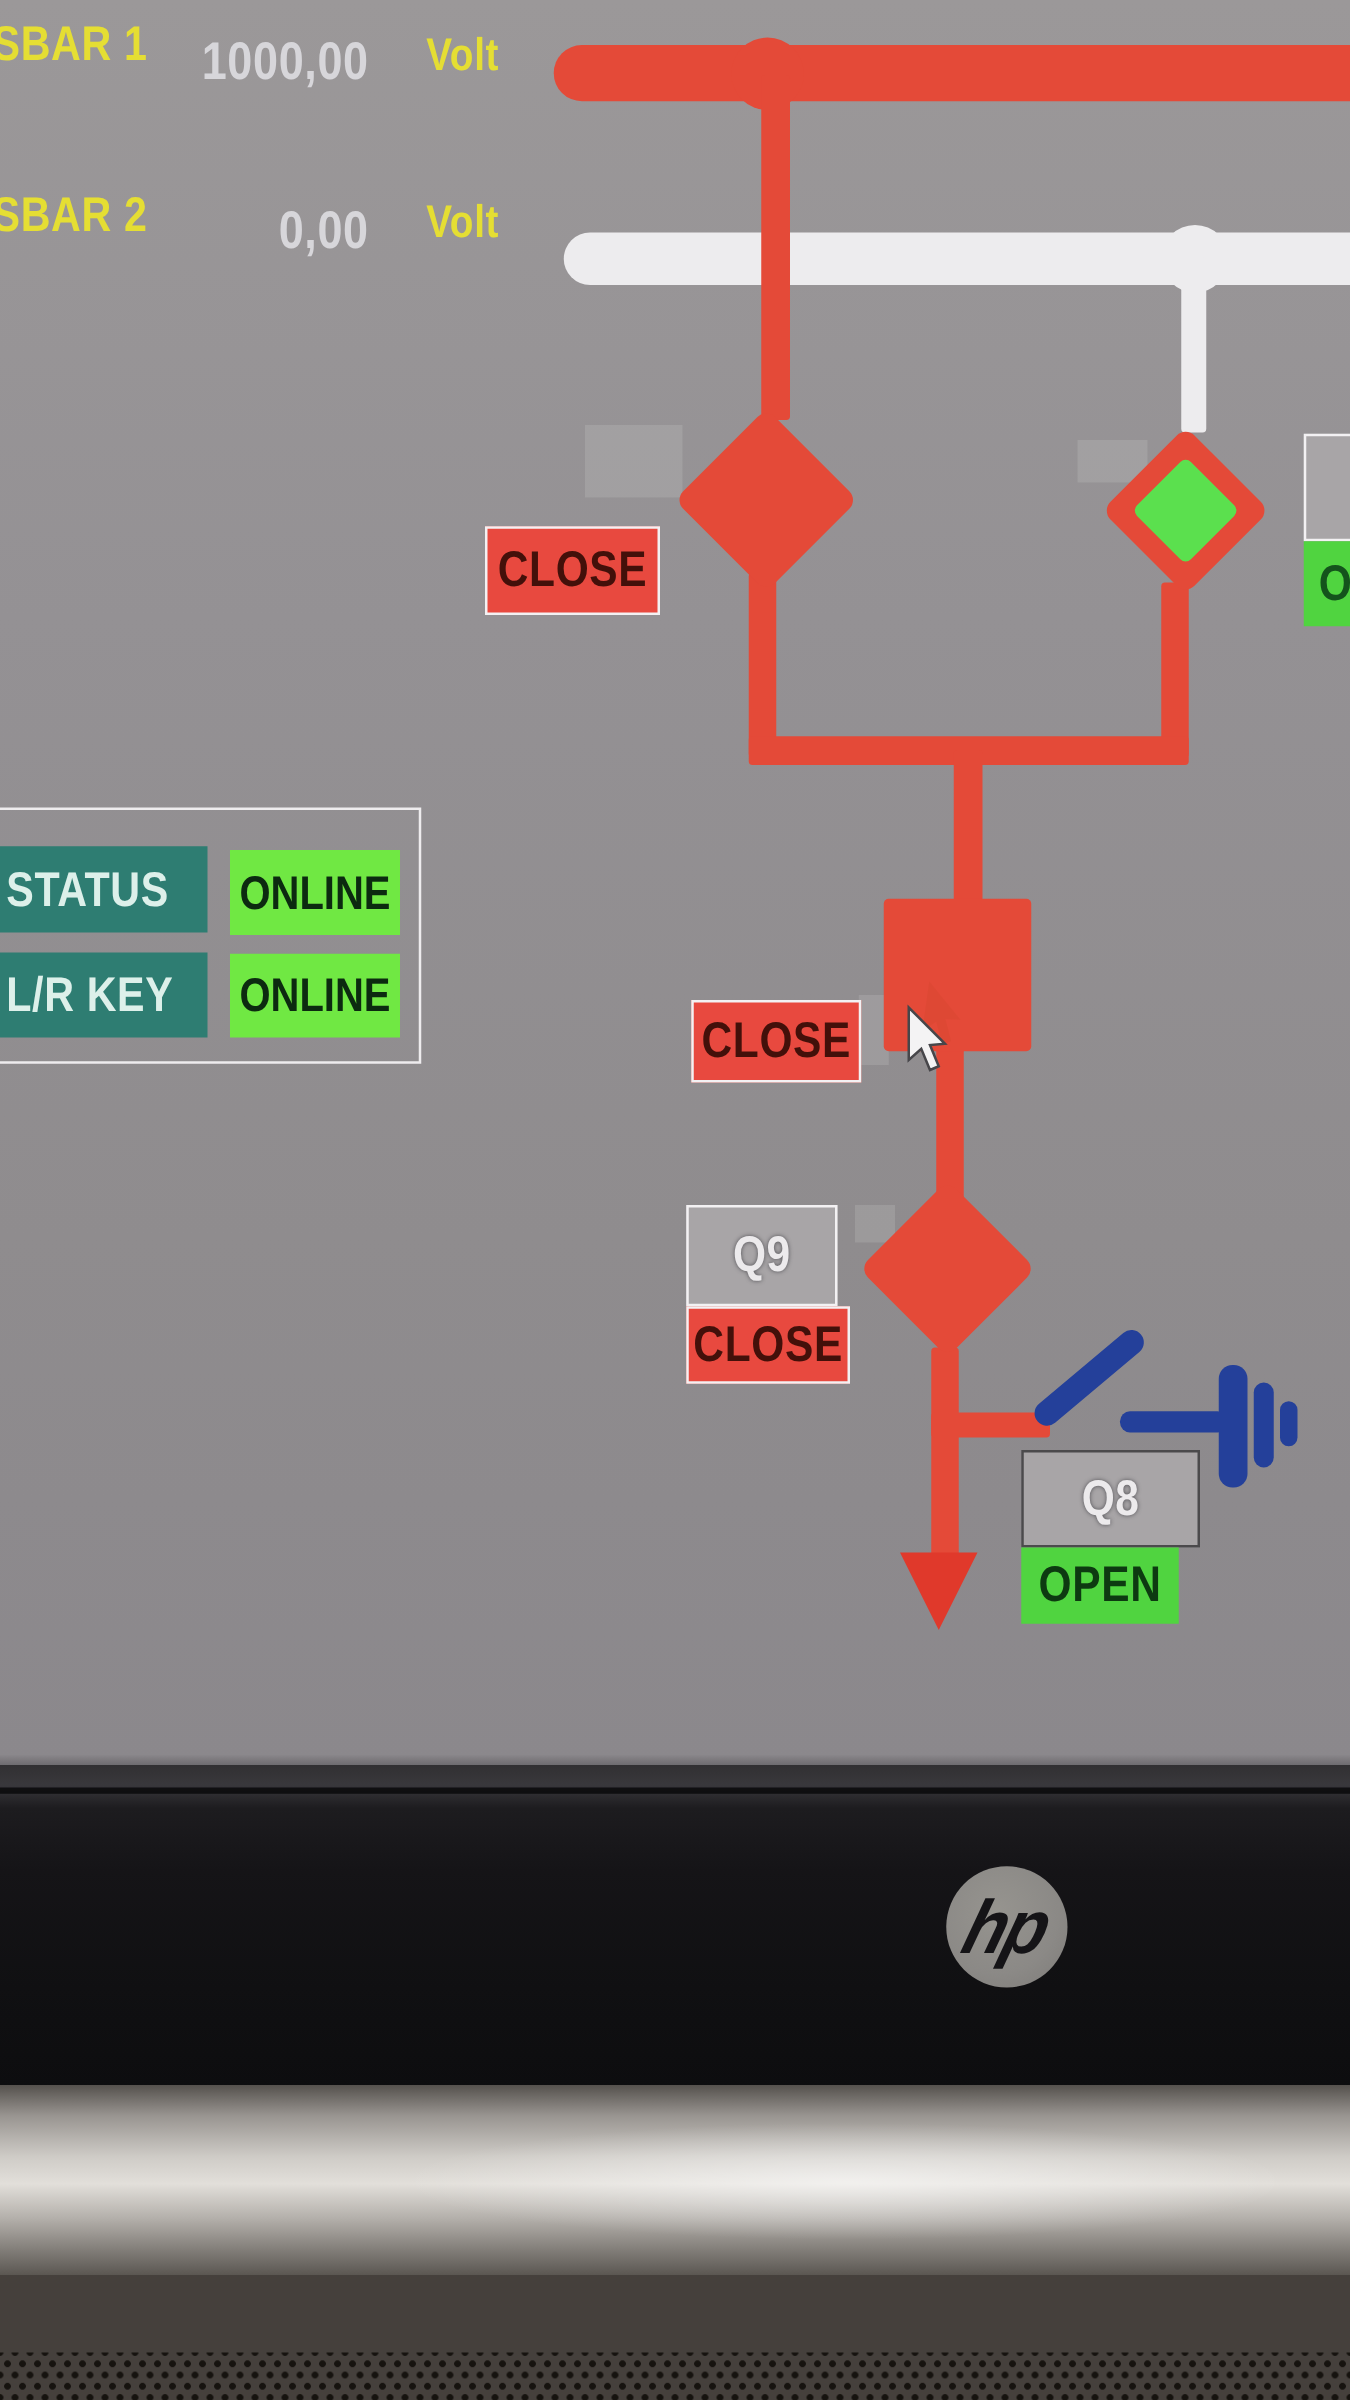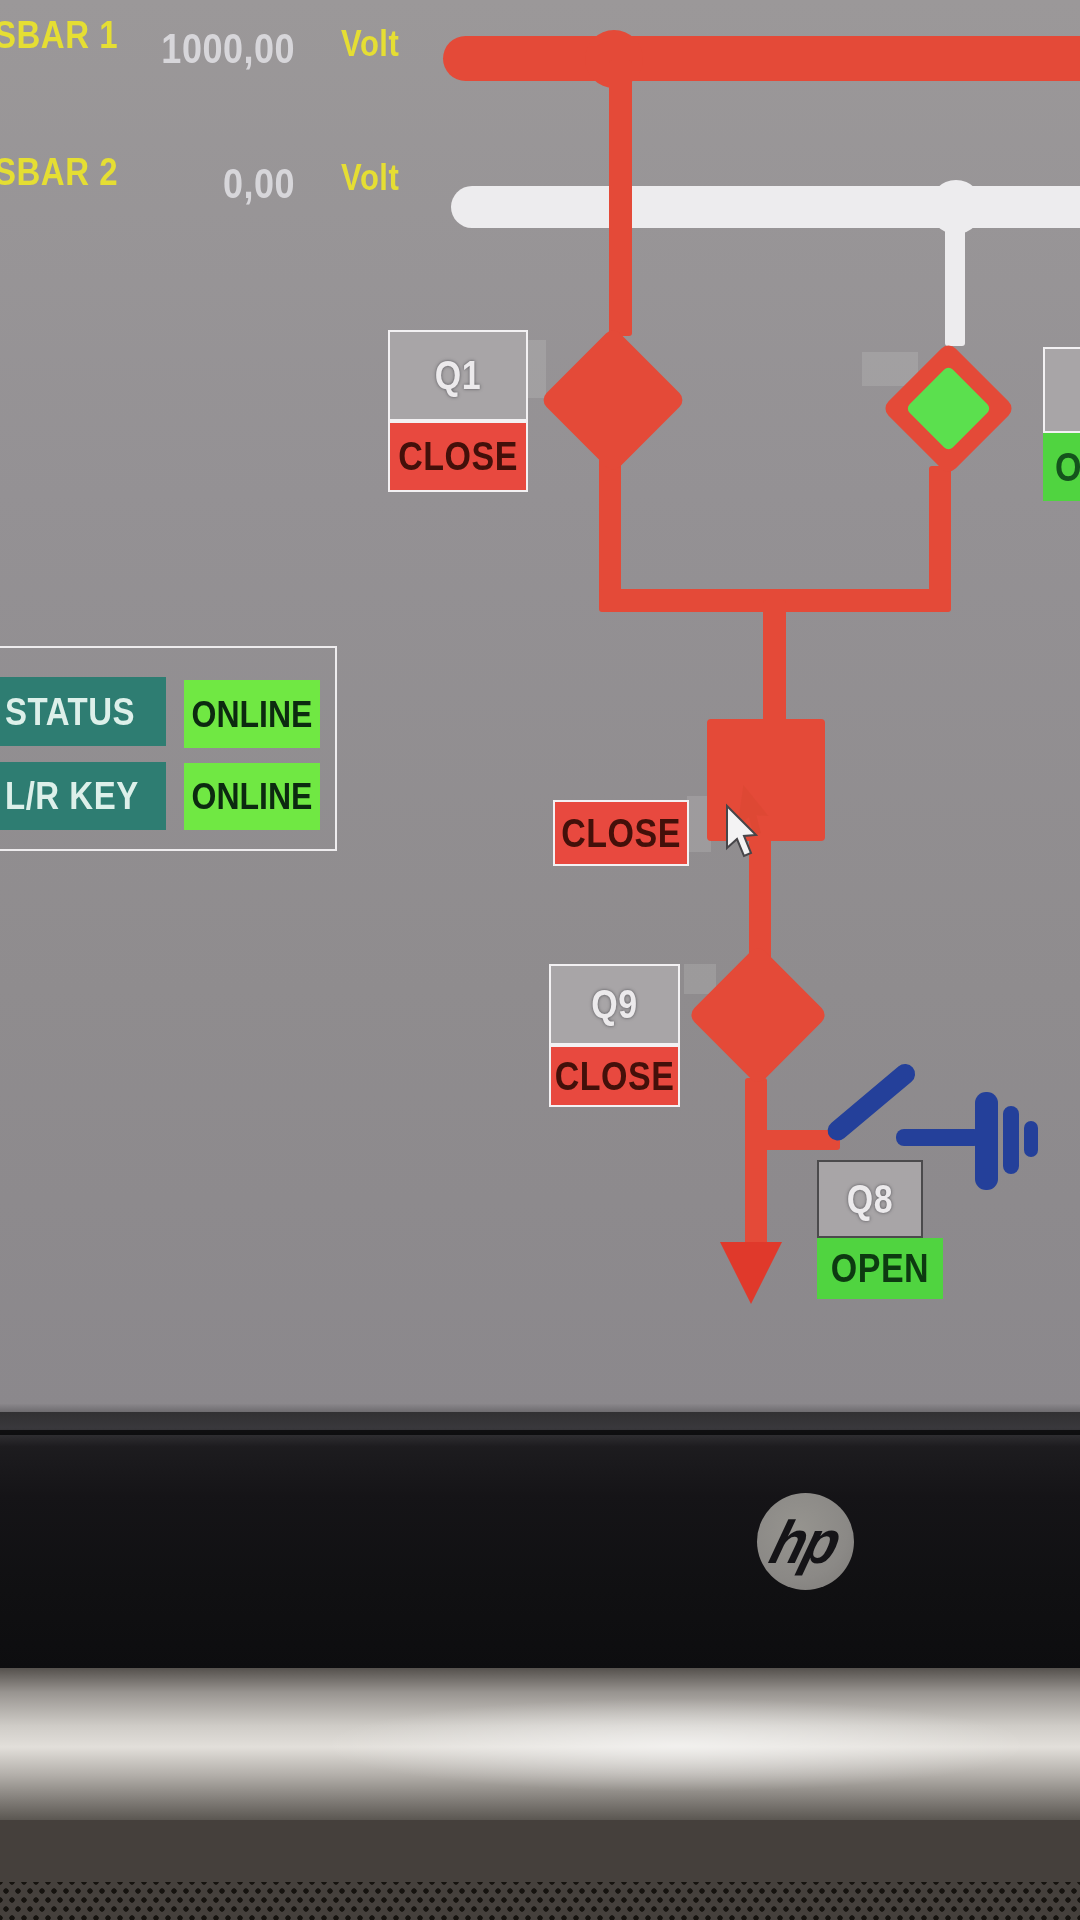--- a/index.html
+++ b/index.html
@@ -142,39 +142,36 @@
   <div class="abs red q0-square"></div>
   <div class="abs red diamond q9-diamond"></div>
   <div class="abs arrowhead"></div>
 
   <div class="abs blue blade"></div>
   <div class="abs blue" style="left:896px;top:1129px;width:86px;height:17px;border-radius:8px;"></div>
   <div class="abs blue" style="left:975px;top:1092px;width:23px;height:98px;border-radius:11px;"></div>
   <div class="abs blue" style="left:1003px;top:1106px;width:16px;height:68px;border-radius:8px;"></div>
   <div class="abs blue" style="left:1024px;top:1121px;width:14px;height:36px;border-radius:7px;"></div>
 
-  <div class="abs flexc devbox lblbox" style="left:388px;top:330px;width:140px;height:91px;">
-    <span class="ui-text lbl-text">Q1</span>
-    </div>
   <div class="abs flexc devbox close-box" style="left:388px;top:421px;width:140px;height:71px;">
     <span class="ui-text close-text">CLOSE</span>
     </div>
 
   <div class="abs flexc devbox close-box" style="left:553px;top:800px;width:136px;height:66px;">
     <span class="ui-text close-text">CLOSE</span>
     </div>
 
-  <div class="abs flexc devbox lblbox" style="left:549px;top:964px;width:131px;height:81px;">
+  <div class="abs flexc devbox lblbox" style="left:549px;top:964px;width:121px;height:81px;">
     <span class="ui-text lbl-text">Q9</span>
     </div>
   <div class="abs flexc devbox close-box" style="left:549px;top:1045px;width:131px;height:62px;">
     <span class="ui-text close-text">CLOSE</span>
     </div>
 
-  <div class="abs flexc lblbox" style="left:817px;top:1160px;width:106px;height:78px;border:2px solid #4b4a4c;box-sizing:border-box;">
+  <div class="abs flexc lblbox" style="left:817px;top:1160px;width:143px;height:78px;border:2px solid #4b4a4c;box-sizing:border-box;">
     <span class="ui-text lbl-text">Q8</span>
     </div>
   <div class="abs flexc open-box" style="left:817px;top:1238px;width:126px;height:61px;">
     <span class="ui-text open-text">OPEN</span>
     </div>
 
   <div class="abs devbox lblbox" style="left:1043px;top:347px;width:130px;height:86px;"></div>
   <div class="abs open-box" style="left:1043px;top:433px;width:130px;height:68px;display:flex;align-items:center;">
     <span class="ui-text open-text" style="padding-left:12px;color:#14541c;">OPEN</span>
     </div>

